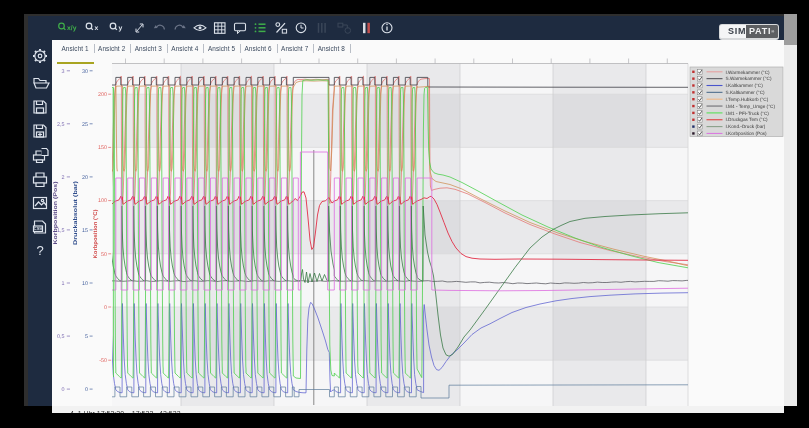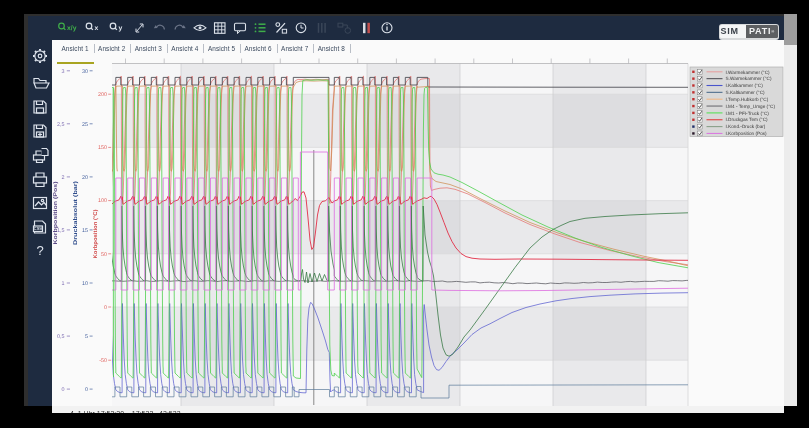--- a/index.html
+++ b/index.html
@@ -63,21 +63,21 @@
       <path d="M342.8 25 h4.5 v3.5"></path>
     </g>
     <rect x="363" y="22.8" width="2.5" height="10.4" fill="#d8dde4"></rect>
     <rect x="367.4" y="22.8" width="2.5" height="10.4" fill="#c4504e"></rect>
     <circle cx="387" cy="27.8" r="5" fill="none" stroke="#dce2ea" stroke-width="1.1"></circle>
     <line x1="387" y1="26.4" x2="387" y2="30.6" stroke="#dce2ea" stroke-width="1.3"></line>
     <circle cx="387" cy="24.4" r="0.75" fill="#dce2ea"></circle>
   </svg>
 <div style="position:absolute;left:719px;top:23.5px;width:60px;height:16px;background:#d7d9db;border-radius:3px;padding:1.4px;box-sizing:border-box">
 <div style="display:flex;height:100%;border-radius:1.5px;overflow:hidden">
-<div style="background:#f4f5f6;color:#3a4049;flex:0 0 26px;font-size:9px;font-weight:bold;letter-spacing:0.8px;text-align:left;line-height:13px;font-family:'Liberation Sans',sans-serif">SIM</div>
+<div style="background:#f4f5f6;color:#3a4049;flex:0 0 26px;font-size:9px;font-weight:bold;letter-spacing:0.8px;text-align:right;line-height:13px;font-family:'Liberation Sans',sans-serif">SIM</div>
 <div style="background:#5d5f62;color:#f2f3f4;flex:1;font-size:9px;font-weight:bold;letter-spacing:0.8px;text-align:center;line-height:13px;font-family:'Liberation Sans',sans-serif">PATI<span style="font-size:4px;vertical-align:top">®</span></div>
 </div>
   </div>
 <svg width="24" height="366" viewBox="28 40 24 366" style="position:absolute;left:28px;top:40px" xmlns="http://www.w3.org/2000/svg">
     <g transform="translate(40 56)" stroke="#dde3ec" stroke-width="1.2" fill="none">
       <circle r="5.2"></circle>
       <circle r="1.8"></circle>
       <line x1="5.20" y1="0.00" x2="7.00" y2="0.00" stroke-width="2"></line>
       <line x1="3.68" y1="3.68" x2="4.95" y2="4.95" stroke-width="2"></line>
       <line x1="0.00" y1="5.20" x2="0.00" y2="7.00" stroke-width="2"></line>

